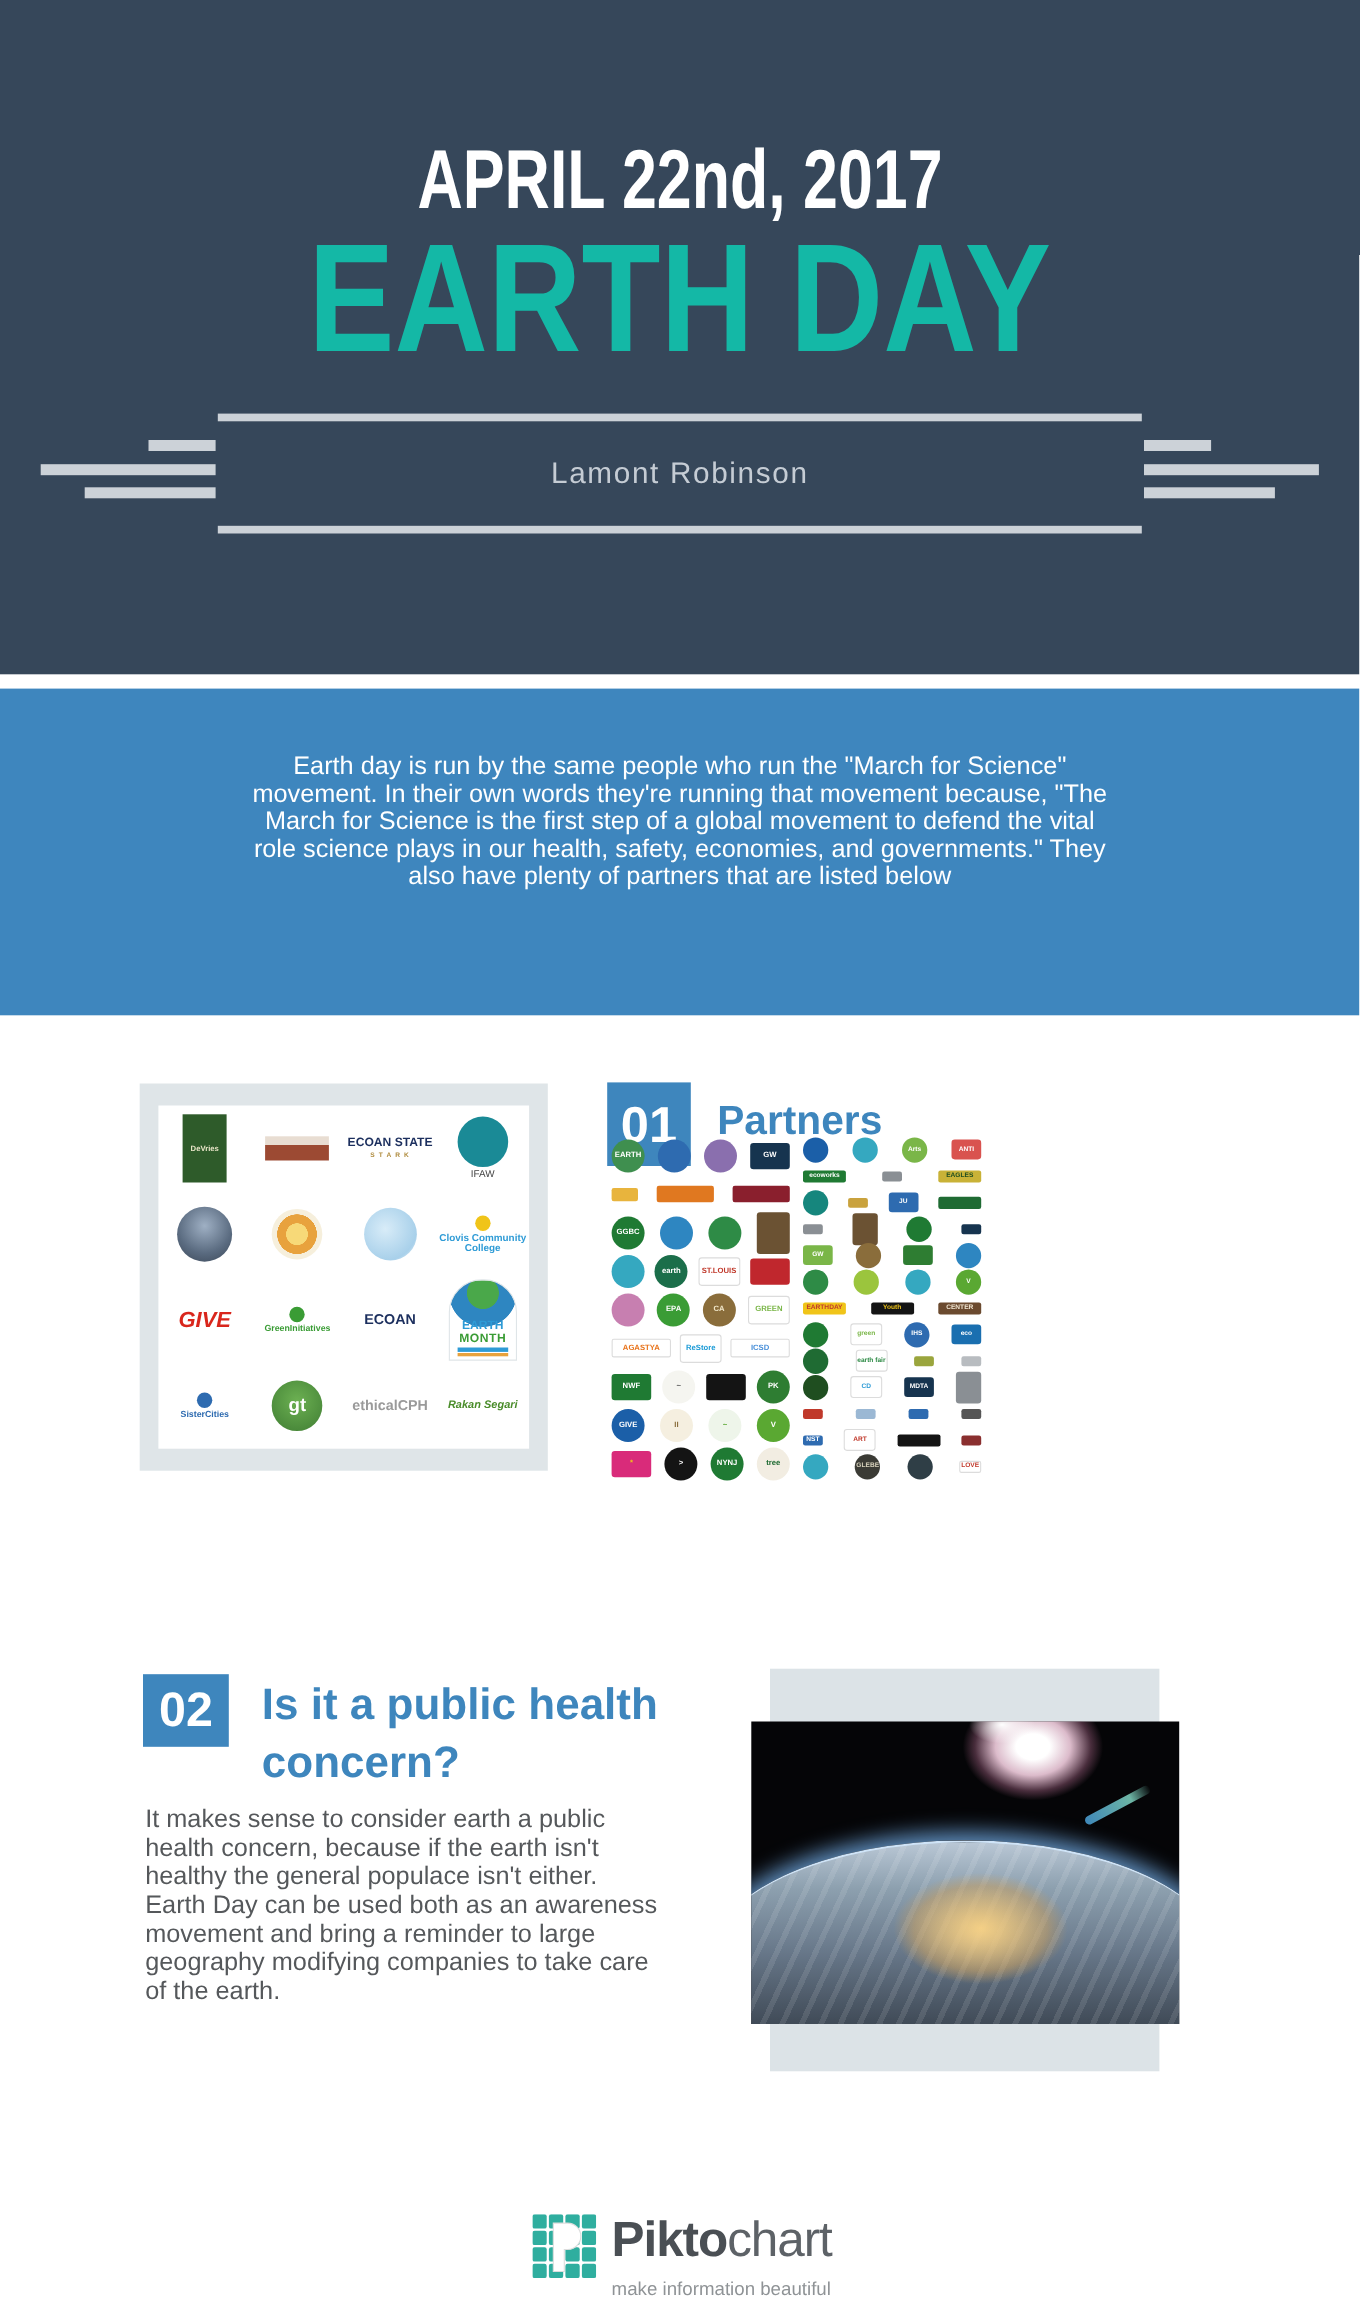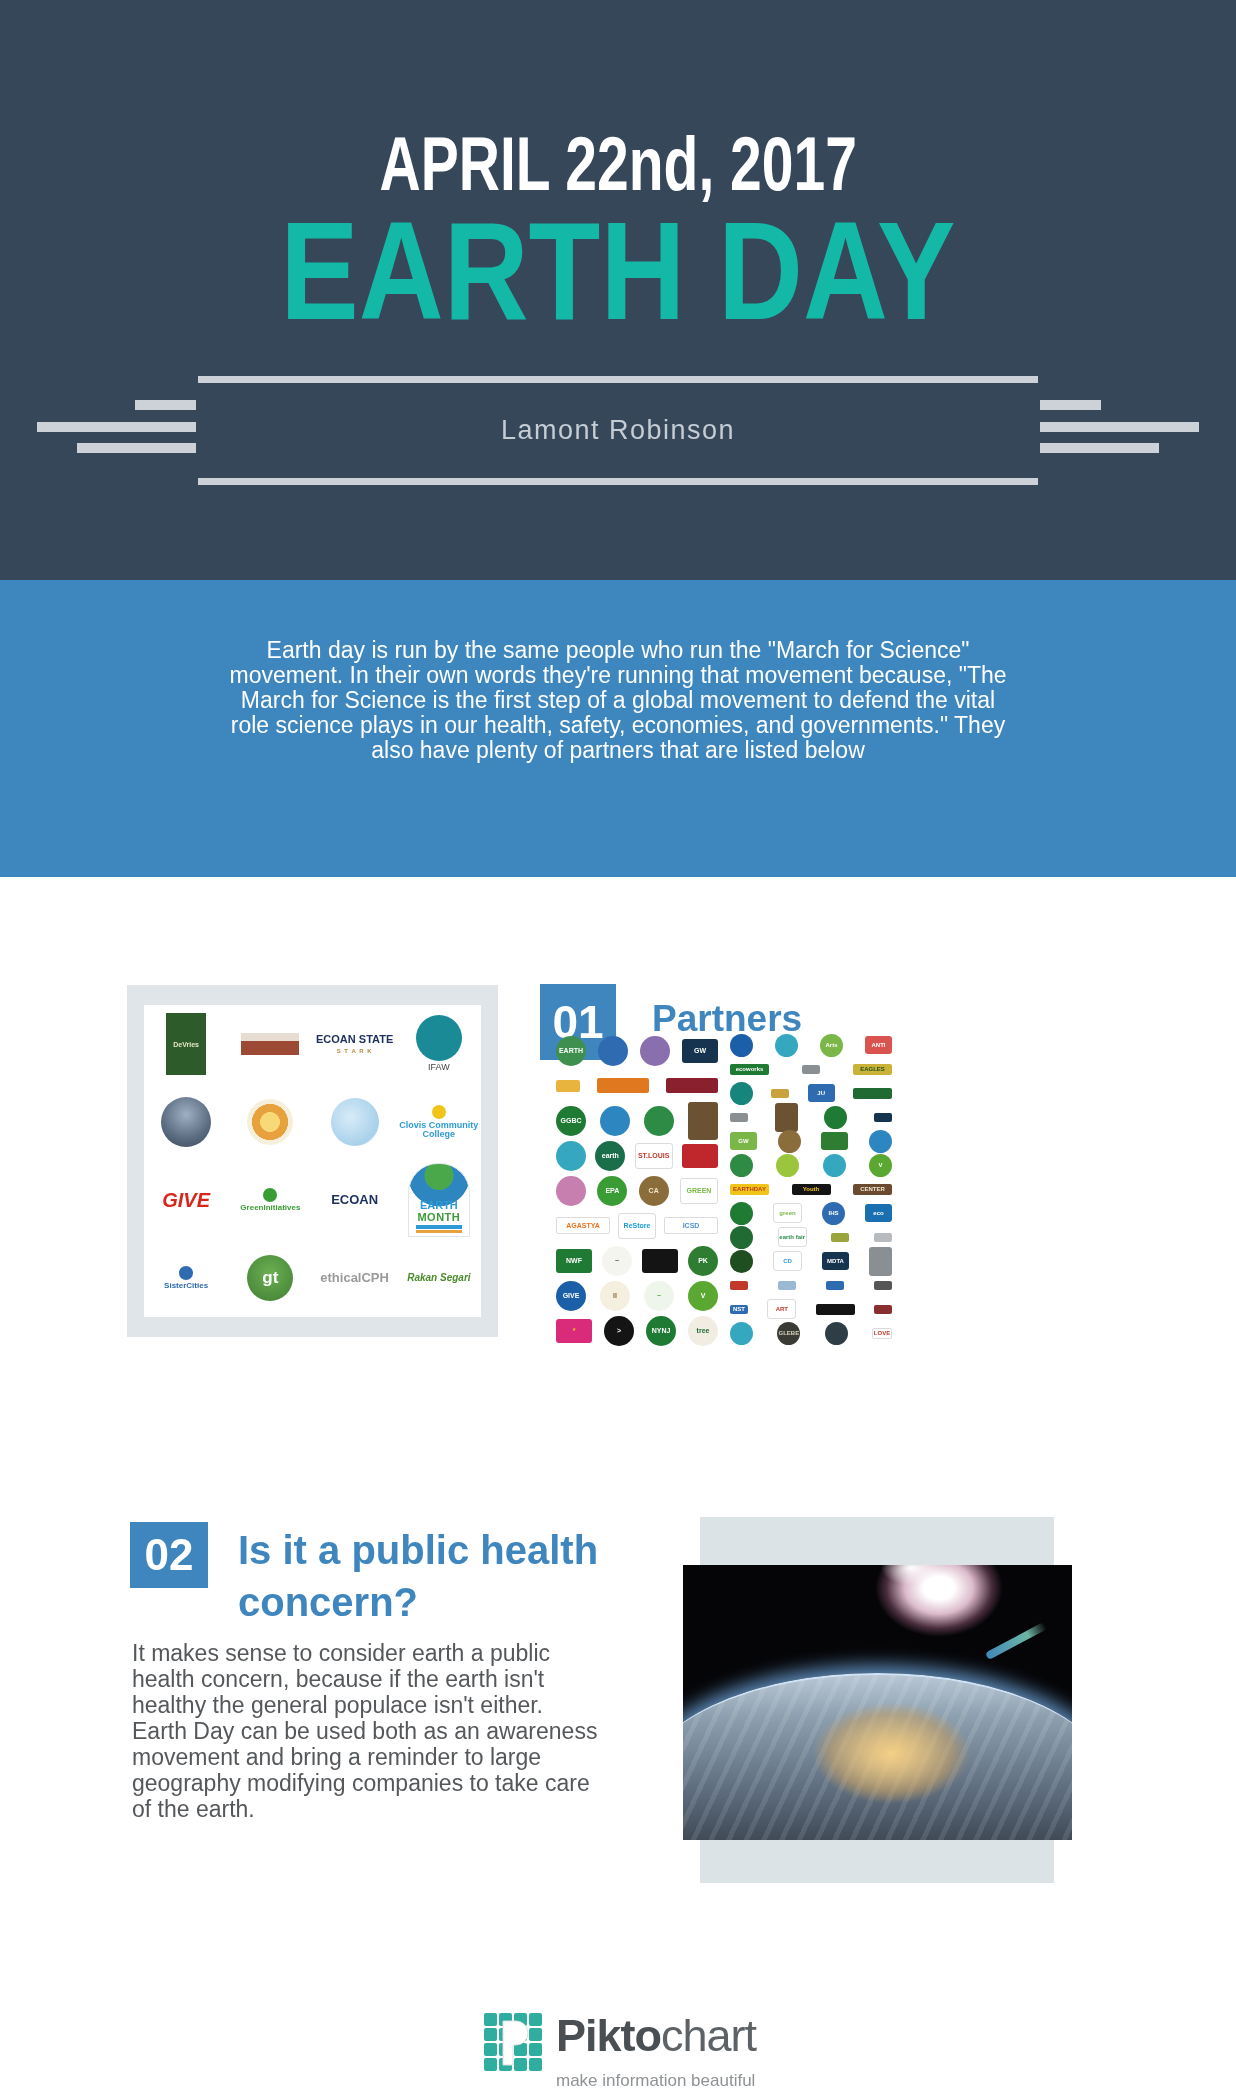--- a/index.html
+++ b/index.html
@@ -14,21 +14,21 @@
   .main-title{position:absolute;left:0;top:196px;width:1236px;text-align:center;
               color:#14b8a6;font-size:140px;font-weight:700;line-height:150px;white-space:nowrap;}
   .main-title .condense{display:inline-block;transform:scaleX(.84);transform-origin:50% 50%;}
   .author-box{position:absolute;left:198px;top:376px;width:840px;height:95px;
               border-top:7px solid #ccd2d8;border-bottom:7px solid #ccd2d8;
               display:flex;align-items:center;justify-content:center;}
   .author-name{color:#c5ccd4;font-size:27px;letter-spacing:1.5px;font-weight:400;}
   .bar{position:absolute;height:10px;background:#ccd2d8;}
 
   
-  .intro{position:absolute;left:0;top:580px;width:1236px;height:297px;background:#3e86be;}
+  .intro{position:absolute;left:0;top:626px;width:1236px;height:297px;background:#3e86be;}
   .intro-text{position:absolute;left:138px;top:58px;width:960px;text-align:center;
               color:#ffffff;font-size:23px;line-height:25px;white-space:pre-line;font-weight:400;}
 
   
   .collage-frame{position:absolute;left:127px;top:985px;width:371px;height:352px;background:#dfe5e8;}
   .collage-inner{position:absolute;left:17px;top:20px;right:17px;bottom:20px;background:#ffffff;
                  display:grid;grid-template-columns:repeat(4,1fr);grid-template-rows:repeat(4,1fr);}
   .lcell{display:flex;flex-direction:column;align-items:center;justify-content:center;gap:2px;
          text-align:center;padding:2px;overflow:hidden;}
   .lshape{display:flex;align-items:center;justify-content:center;font-weight:700;flex:0 0 auto;}
@@ -38,21 +38,21 @@
   .arch{width:60px;height:72px;border-radius:30px 30px 0 0;border:1px solid #dfe5e8;
         background:radial-gradient(circle at 50% 16%, #4aa84a 0 21%, #2e86c1 22% 45%, #ffffff 46%);
         display:flex;flex-direction:column;justify-content:flex-end;align-items:center;padding-bottom:3px;}
   .arch-t1{color:#2e9bd6;font-weight:700;font-size:11px;line-height:1;}
   .arch-t2{color:#3a9c35;font-weight:700;font-size:11px;line-height:1.1;letter-spacing:.5px;}
   .arch-bar1{width:46px;height:4px;background:#2e9bd6;margin-top:2px;}
   .arch-bar2{width:46px;height:3px;background:#e8a23d;margin-top:1px;}
 
   .badge{position:absolute;background:#3e86bd;color:#ffffff;font-weight:700;
          display:flex;align-items:center;justify-content:center;}
-  .badge-01{left:540px;top:984px;width:76px;height:76px;font-size:46px;}
+  .badge-01{left:552px;top:984px;width:76px;height:76px;font-size:46px;}
   .partners-title{position:absolute;left:652px;top:998px;color:#3e86bd;font-size:37px;font-weight:700;}
 
   .wall{position:absolute;top:1033px;width:162px;}
   .wall-a{left:556px;}
   .wall-b{left:730px;}
   .wrow{display:flex;justify-content:space-between;align-items:center;}
   .wall-a .wrow{height:35px;}
   .wall-b .wrow{height:24px;}
   .chip{display:flex;align-items:center;justify-content:center;font-weight:700;
         line-height:1;overflow:hidden;flex:0 0 auto;}

